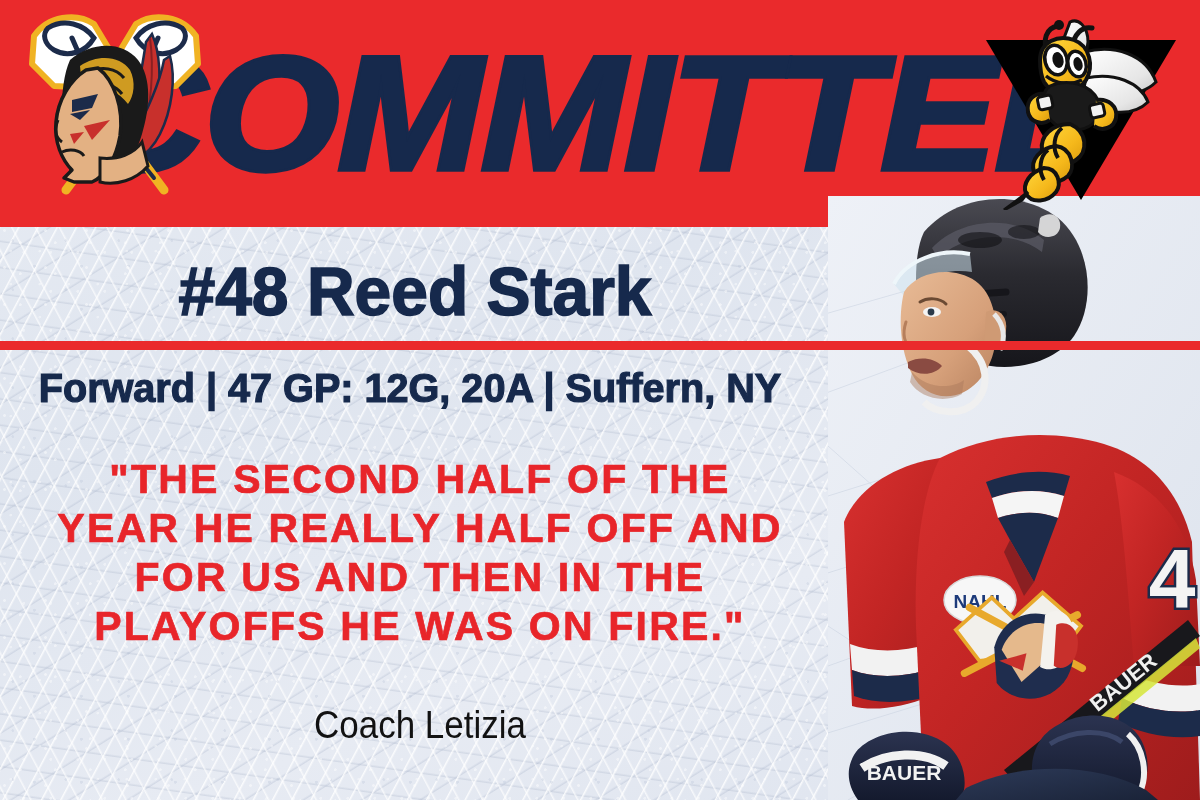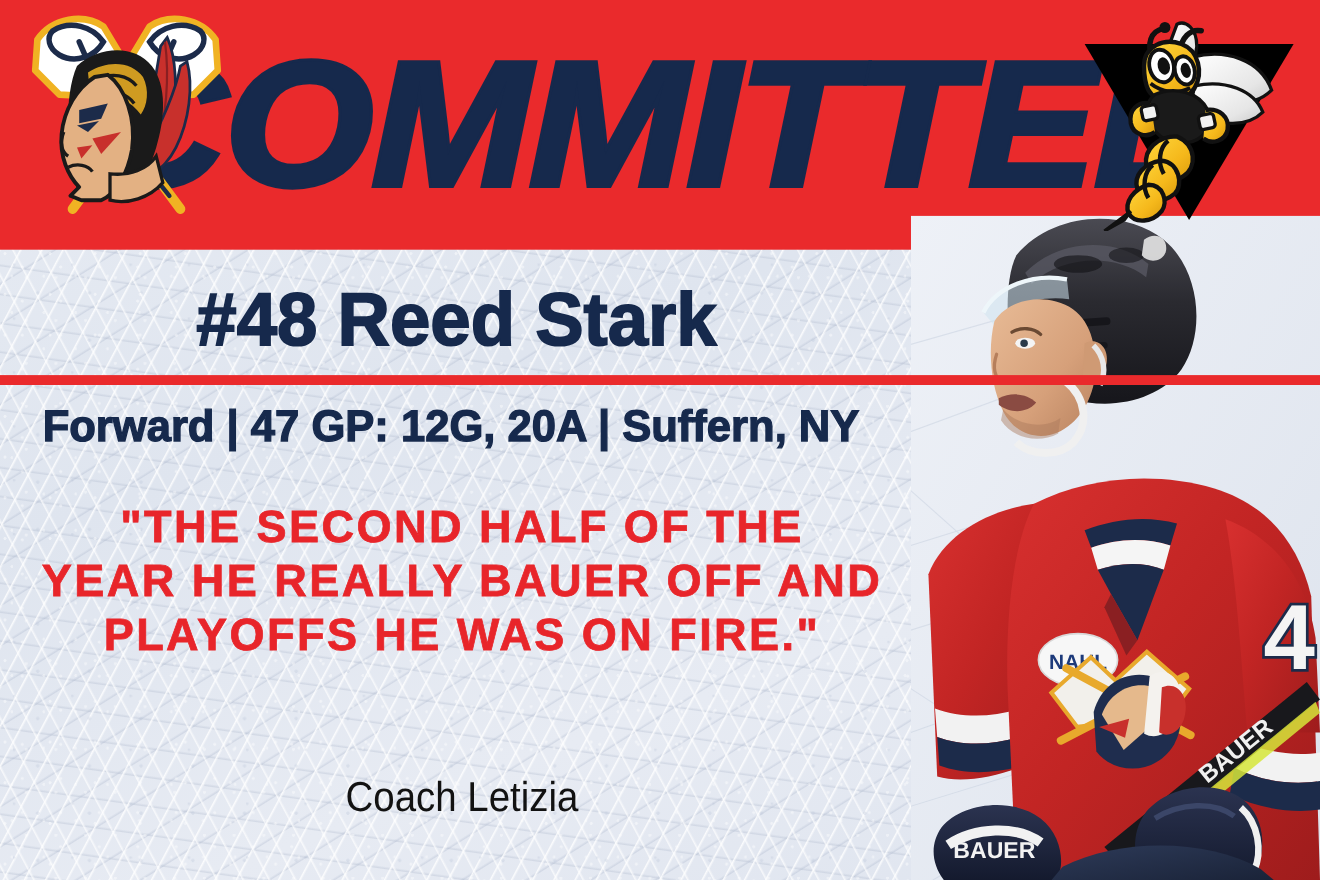--- a/index.html
+++ b/index.html
@@ -397,19 +397,20 @@
       <path d="M50 184 L26 202 L44 192 Z" fill="url(#hornetY)" stroke="#111" stroke-width="3"></path>
     </svg>
   </div>
 
   <div class="player-name">#48 Reed Stark</div>
 
   <div class="player-stats">Forward | 47 GP: 12G, 20A | Suffern, NY</div>
 
   <div class="quote-block">
     <div class="quote-line">"THE SECOND HALF OF THE</div>
-    <div class="quote-line">YEAR HE REALLY BAUER OFF AND</div>
+    <div class="quote-line">YEAR HE REALLY HALF OFF AND</div>
+    <div class="quote-line">FOR US AND THEN IN THE</div>
     <div class="quote-line">PLAYOFFS HE WAS ON FIRE."</div>
   </div>
 
   <div class="quote-attrib">Coach Letizia</div>
 
 </div>
 
 </body></html>

